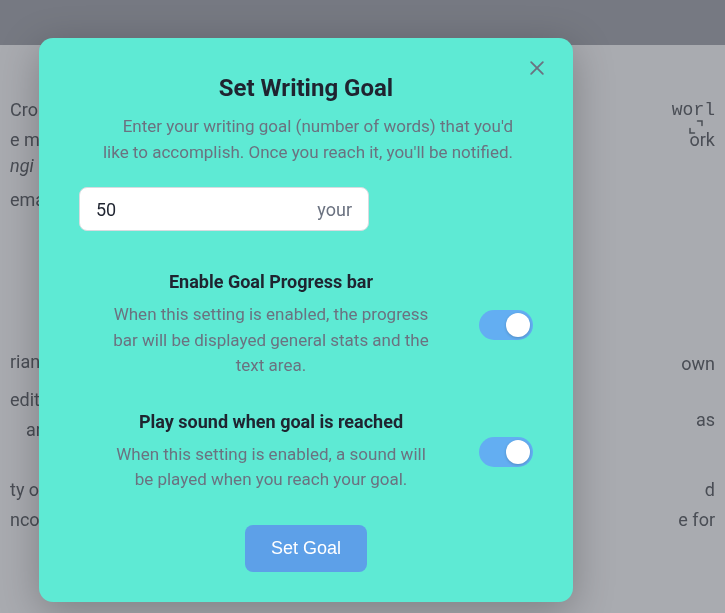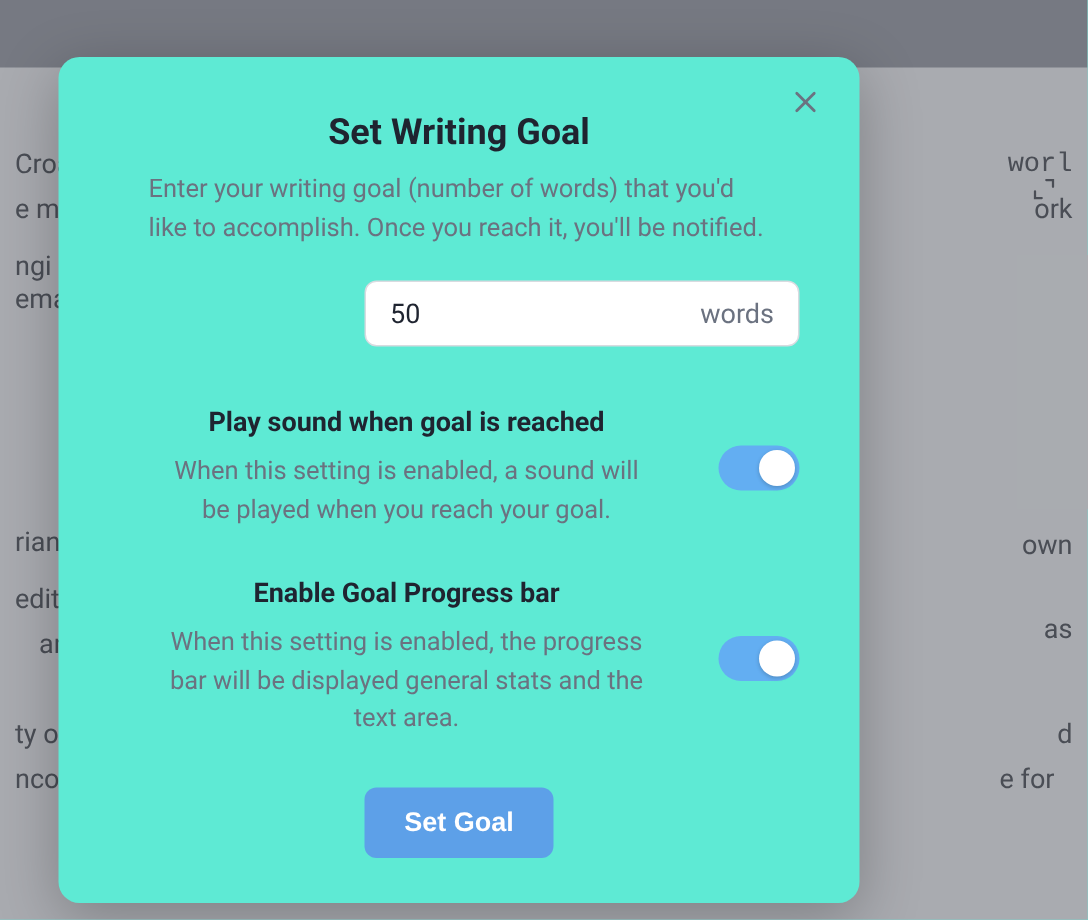--- a/index.html
+++ b/index.html
@@ -65,30 +65,30 @@
     justify-content: center;
   }
   .modal-title {
     text-align: center;
     font-size: 24px;
     font-weight: 700;
     color: #1f2430;
     margin-bottom: 12px;
   }
   .modal-desc {
-    text-align: left;
+    text-align: right;
     font-size: 17px;
     color: #6b7280;
     line-height: 1.5;
     margin-bottom: 22px;
     padding: 0 20px;
   }
   .input-wrap {
     display: flex;
-    justify-content: flex-end;
+    justify-content: flex-start;
     margin-bottom: 40px;
   }
   .goal-input {
     width: 290px;
     height: 44px;
     border: 1px solid #d8dbe0;
     border-radius: 8px;
     padding: 0 16px;
     font-size: 18px;
     color: #1f2430;
@@ -154,50 +154,50 @@
   .action-row {
     display: flex;
     justify-content: center;
   }
   .set-goal-btn {
     background: #5da0e8;
     color: #fff;
     border: none;
     border-radius: 8px;
     font-size: 18px;
-    font-weight: 700;
+    font-weight: 400;
     padding: 13px 26px;
     cursor: pointer;
   }
 </style>
 </head>
 <body>
 
 <div class="backdrop">
   <div class="bg-content">
     <span class="bg-icon">
       <svg width="18" height="18" viewBox="0 0 24 24" fill="none" stroke="currentColor" stroke-width="2" stroke-linecap="round">
           <path d="M4 14v6h6M20 10V4h-6"></path>
         </svg>
     </span>
     <div class="bg-para bg-left" style="position:absolute;top:50px;left:0;"><span>Croat</span></div>
     <div class="bg-para bg-left" style="position:absolute;top:80px;left:0;"><span>e mo</span></div>
-    <div class="bg-para bg-left" style="position:absolute;top:118px;left:0;"><span>ngi</span></div>
+    <div class="bg-para bg-left" style="position:absolute;top:106px;left:0;font-style:italic;"><span>ngi</span></div>
     <div class="bg-para bg-left" style="position:absolute;top:140px;left:0;"><span>ema</span></div>
     <div class="bg-para bg-left" style="position:absolute;top:302px;left:0;"><span>rian</span></div>
     <div class="bg-para bg-left" style="position:absolute;top:340px;left:0;"><span>edit</span></div>
     <div class="bg-para bg-left" style="position:absolute;top:370px;left:16px;text-align:right;"><span>and</span></div>
     <div class="bg-para bg-left" style="position:absolute;top:430px;left:0;"><span>ty of</span></div>
     <div class="bg-para bg-left" style="position:absolute;top:460px;left:0;"><span>ncou</span></div>
     <div style="position:absolute;top:50px;right:10px;font-family:Liberation Mono, monospace;"><span>worl</span></div>
     <div style="position:absolute;top:80px;right:10px;"><span>ork</span></div>
     <div style="position:absolute;top:304px;right:10px;"><span>own</span></div>
     <div style="position:absolute;top:360px;right:10px;"><span>as</span></div>
     <div style="position:absolute;top:430px;right:10px;"><span>d</span></div>
-    <div style="position:absolute;top:460px;right:22px;text-align:right;"><span>e for</span></div>
+    <div style="position:absolute;top:460px;right:10px;text-align:right;"><span>e for</span></div>
   </div>
 </div>
 
 <div class="overlay-dim"></div>
 
 <div class="modal">
 
   <div class="close-btn">
     <span>
       <svg width="20" height="20" viewBox="0 0 24 24" fill="none" stroke="currentColor" stroke-width="2.2" stroke-linecap="round">
@@ -207,37 +207,37 @@
     </span>
   </div>
 
   <h2 class="modal-title">Set Writing Goal</h2>
 
   <p class="modal-desc">Enter your writing goal (number of words) that you'd like to accomplish. Once you reach it, you'll be notified.</p>
 
   <div class="input-wrap">
     <div class="goal-input">
       <input type="text" value="50" style="">
-      <span class="goal-unit">words</span>
+      <span class="goal-unit">your</span>
+    </div>
+  </div>
+
+  <div class="setting-block">
+    <div class="setting-title">Enable Goal Progress bar</div>
+    <div class="setting-desc">When this setting is enabled, the progress bar will be displayed general stats and the text area.</div>
+    <div class="toggle">
+      <div class="toggle-knob"></div>
     </div>
   </div>
 
   <div class="setting-block">
     <div class="setting-title">Play sound when goal is reached</div>
     <div class="setting-desc">When this setting is enabled, a sound will be played when you reach your goal.</div>
     <div class="toggle">
       <div class="toggle-knob"></div>
     </div>
   </div>
 
-  <div class="setting-block">
-    <div class="setting-title">Enable Goal Progress bar</div>
-    <div class="setting-desc">When this setting is enabled, the progress bar will be displayed general stats and the text area.</div>
-    <div class="toggle">
-      <div class="toggle-knob"></div>
-    </div>
-  </div>
-
   <div class="action-row">
     <button class="set-goal-btn">Set Goal</button>
   </div>
 
 </div>
 
 </body></html>

